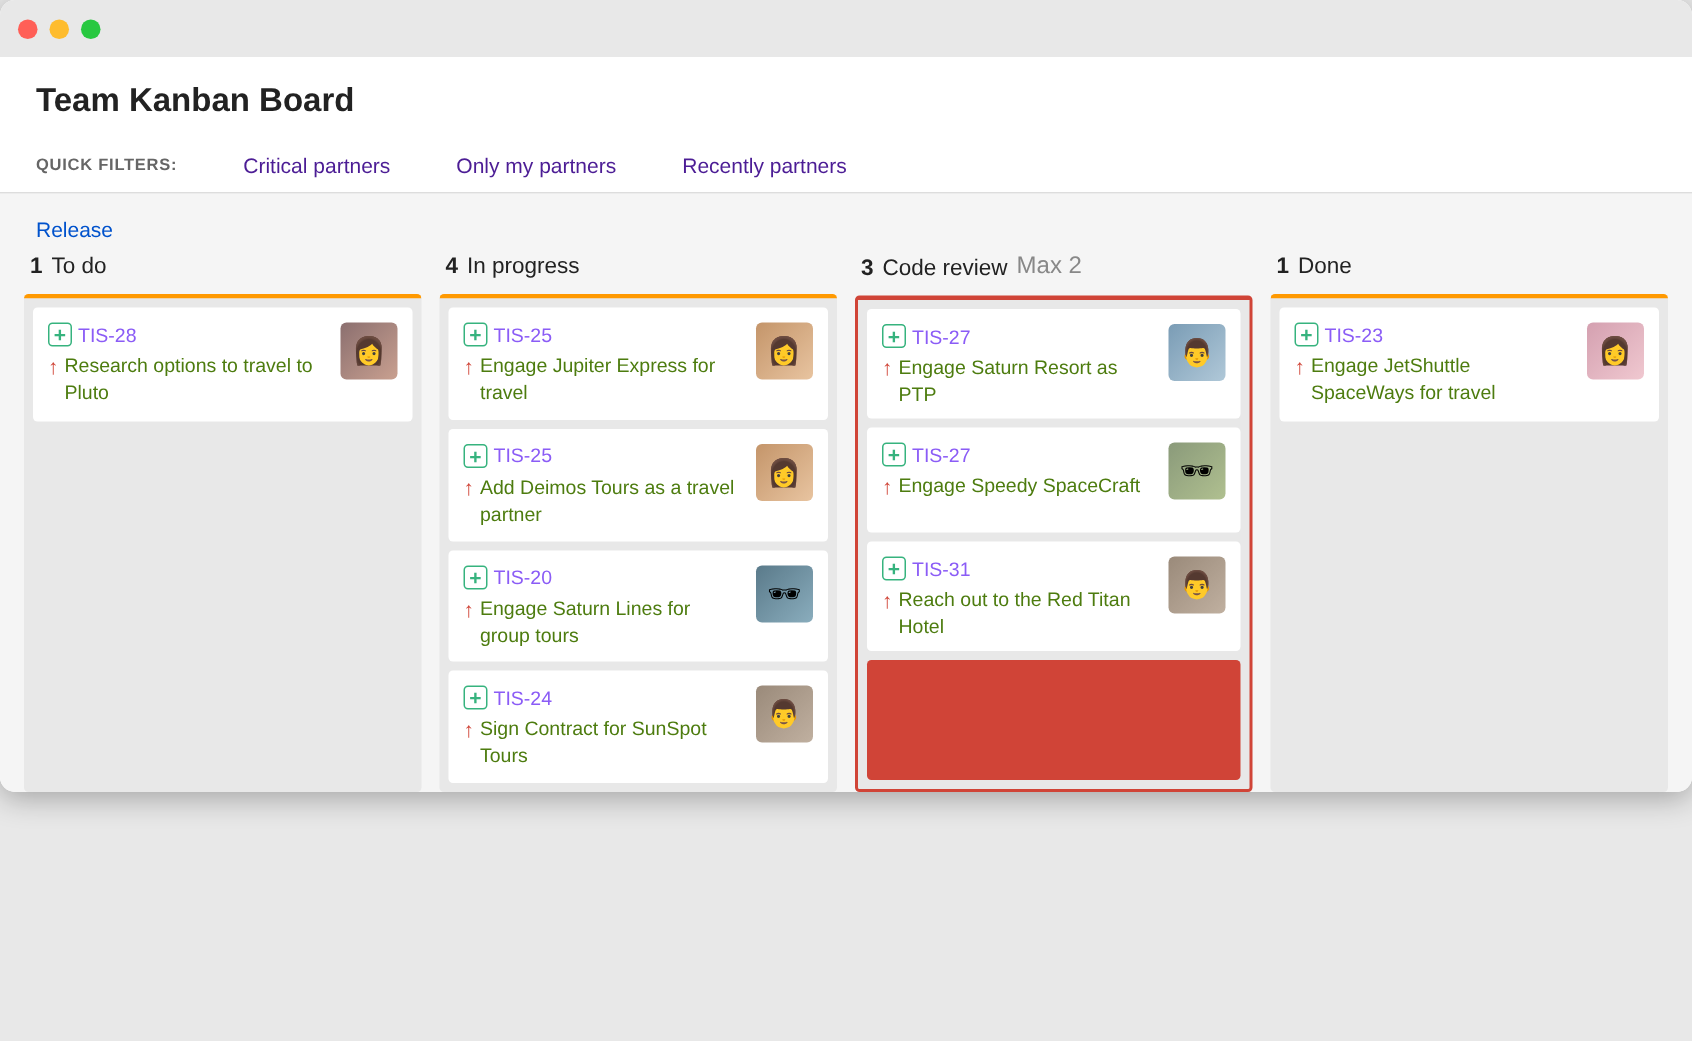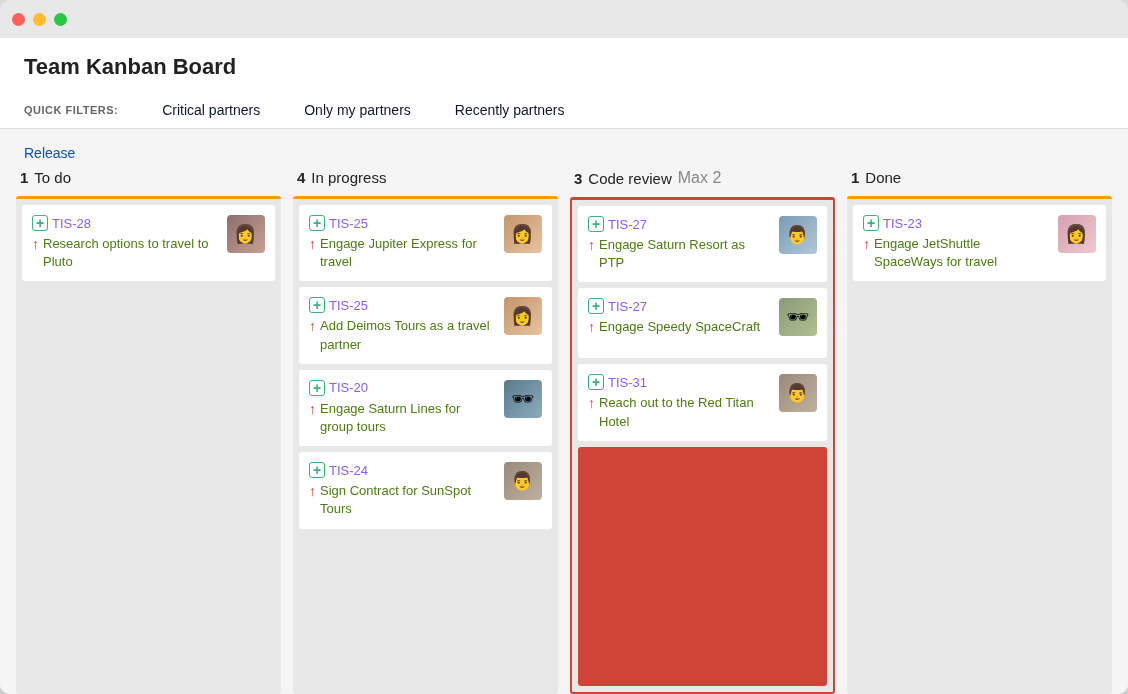--- a/index.html
+++ b/index.html
@@ -6,21 +6,21 @@
     body {
       font-family: -apple-system, BlinkMacSystemFont, 'Segoe UI', sans-serif;
       background: #e8e8e8;
       width: 1128px;
       height: 694px;
       overflow: hidden;
     }
 
     .window {
       width: 1128px;
-      height: 694px;
+      height: 528px;
       background: #fff;
       border-radius: 10px;
       overflow: hidden;
       box-shadow: 0 4px 20px rgba(0,0,0,0.3);
       display: flex;
       flex-direction: column;
     }
 
     .titlebar {
       background: #e8e8e8;
@@ -73,21 +73,21 @@
     .quick-filters-label {
       font-size: 11px;
       font-weight: 700;
       color: #666;
       letter-spacing: 0.5px;
       margin-right: 16px;
     }
 
     .filter-link {
       font-size: 14px;
-      color: #0f172a;
+      color: #4c1d95;
       text-decoration: none;
       padding: 10px 16px;
       cursor: pointer;
       display: inline-block;
       text-align: right;
     }
 
     .board-area {
       flex: 1;
       display: flex;

